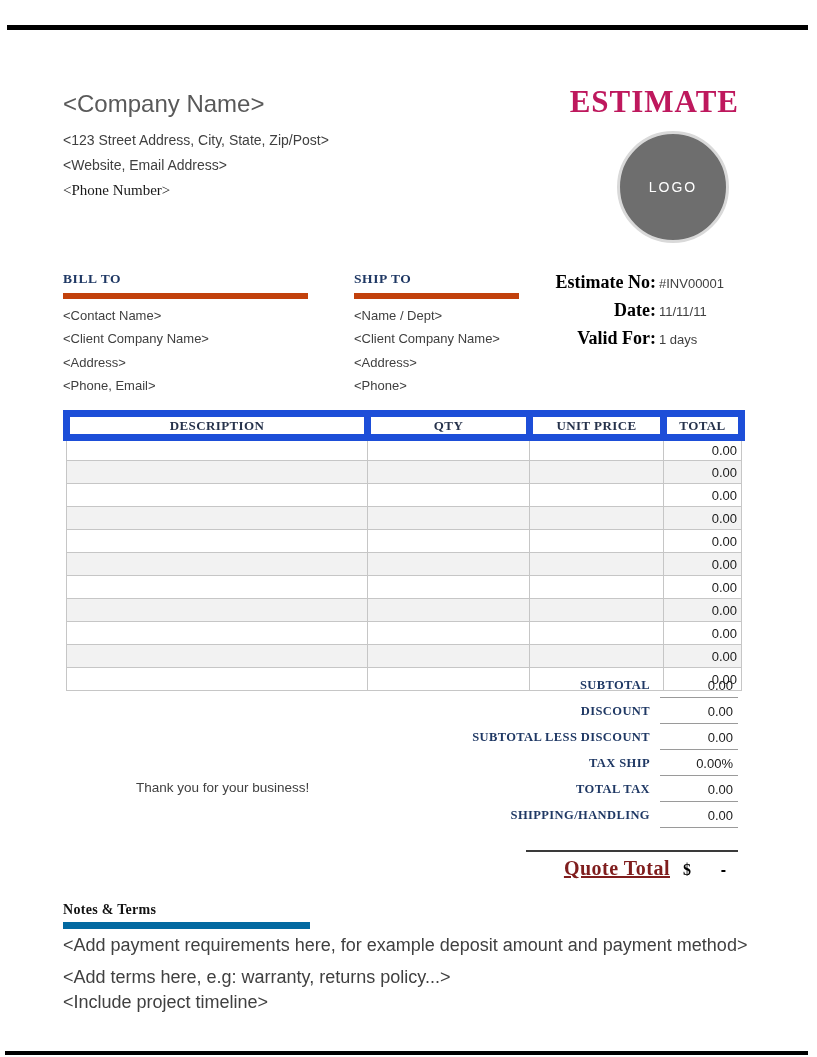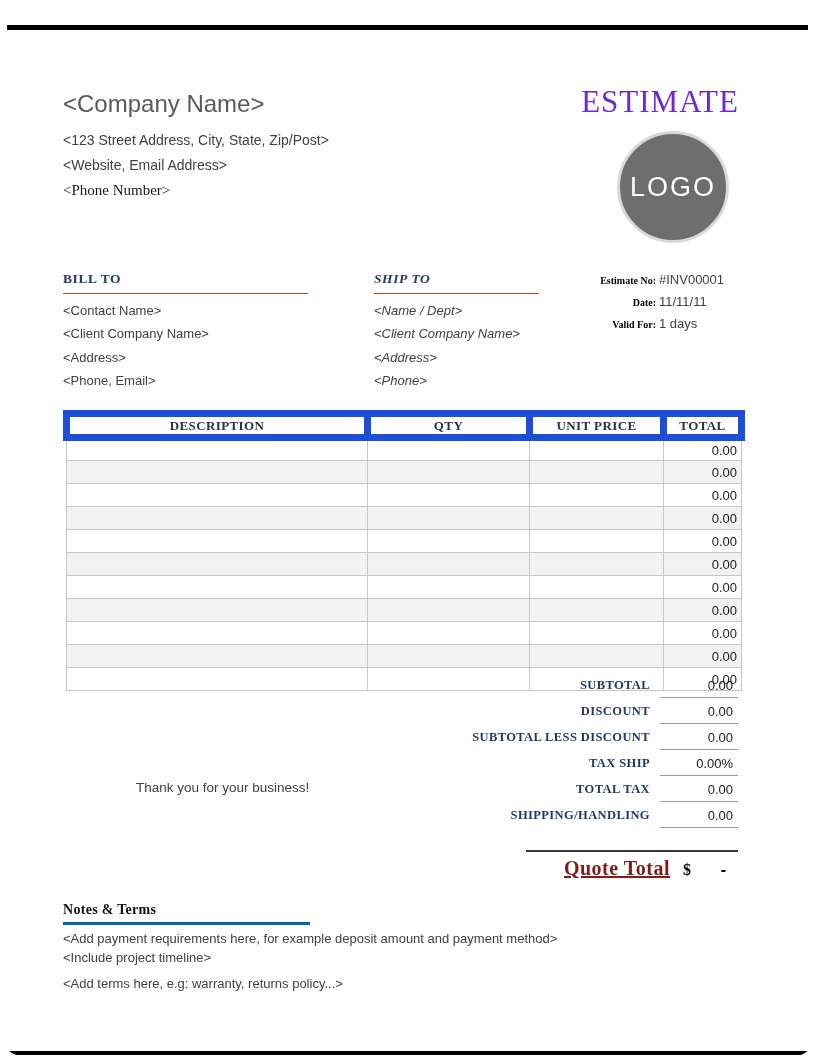--- a/index.html
+++ b/index.html
@@ -1,59 +1,58 @@
 <!DOCTYPE html>
 <html><head>
 <meta charset="utf-8">
 <style>
   * { margin:0; padding:0; box-sizing:border-box; }
   html,body { background:#ffffff; }
   .page {
     position:relative; width:817px; height:1057px; background:#fff; overflow:hidden;
     font-family:"Liberation Sans", sans-serif;
-    border-radius:26px;
   }
   .rule { position:absolute; background:#000; }
   .rule.top { left:7px; top:25px; width:801px; height:5px; }
   .rule.bottom { left:5px; top:1051px; width:803px; height:4px; }
 
   
   .company-name { position:absolute; left:63px; top:90px; font-size:24px; color:#595959; }
   .company-line { position:absolute; left:63px; font-size:14px; color:#404040; }
   .addr { top:132px; }
   .web  { top:157px; }
   .phone { top:182px; font-family:"Liberation Serif", serif; font-size:15px; color:#1a1a1a; }
 
   .doc-title {
     position:absolute; right:78px; top:84px;
-    font-family:"Liberation Serif", serif; font-weight:400; font-size:31px;
-    color:#6d28d9; letter-spacing:1px;
+    font-family:"Liberation Serif", serif; font-weight:700; font-size:31px;
+    color:#be185d; letter-spacing:1px;
   }
   .logo {
     position:absolute; left:617px; top:131px; width:112px; height:112px;
     border-radius:50%; background:#6e6e6e; border:3px solid #d9d9d9;
     display:flex; align-items:center; justify-content:center;
   }
-  .logo span { color:#fff; font-size:27px; letter-spacing:2px; }
+  .logo span { color:#fff; font-size:14px; letter-spacing:2px; }
 
   
   .party { position:absolute; top:271px; }
   .party.bill { left:63px; width:245px; }
-  .party.ship { left:374px; width:165px;font-style:italic; }
+  .party.ship { left:354px; width:165px; }
   .party-heading {
     font-family:"Liberation Serif", serif; font-weight:700; font-size:13.5px;
-    color:#1f3864; letter-spacing:0.6px; padding-bottom:6px; border-bottom:1px solid #c2410c;
+    color:#1f3864; letter-spacing:0.6px; padding-bottom:6px; border-bottom:6px solid #c2410c;
   }
   .party-line { margin-top:9.5px; font-size:13px; line-height:14px; color:#404040; }
 
   .meta { position:absolute; left:540px; top:272px; width:200px; }
   .meta-row { display:flex; align-items:baseline; margin-bottom:7px; }
   .meta-label {
     width:116px; text-align:right;
-    font-family:"Liberation Serif", serif; font-weight:700; font-size:10px; color:#000;
+    font-family:"Liberation Serif", serif; font-weight:700; font-size:18px; color:#000;
   }
   .meta-value { margin-left:3px; font-size:13px; color:#404040; white-space:nowrap;text-align:right; }
 
   
   table.items { position:absolute; left:63px; top:410px; width:675px; border-collapse:collapse; table-layout:fixed; }
   table.items th {
     border:7px solid #1d4ed8; height:24px; background:#fff;
     font-family:"Liberation Serif", serif; font-weight:700; font-size:13px;
     color:#26324b; letter-spacing:0.4px; text-align:center;
   }
@@ -80,23 +79,23 @@
   }
   .quote-currency { margin-left:13px; font-family:"Liberation Serif", serif; font-weight:700; font-size:16px; color:#000; }
   .quote-value { width:47px; text-align:right; padding-right:12px; font-weight:700; font-size:16px; color:#000; }
 
   .thank-you { position:absolute; left:136px; top:780px; font-size:13.5px; color:#404040; }
 
   
   .notes { position:absolute; left:63px; top:902px; width:700px; }
   .notes-heading {
     width:247px; font-family:"Liberation Serif", serif; font-weight:700; font-size:14px;
-    color:#111; letter-spacing:0.3px; padding-bottom:4px; border-bottom:3px solid #0369a1;
-  }
-  .notes-line { font-size:13px; color:#404040; }
+    color:#111; letter-spacing:0.3px; padding-bottom:4px; border-bottom:7px solid #0369a1;
+  }
+  .notes-line { font-size:18px; color:#404040; }
   .notes-line.l1 { margin-top:6px; }
   .notes-line.l2 { margin-top:11px; }
   .notes-line.l3 { margin-top:4px; }
 </style>
 </head>
 <body>
 
 <div class="page">
 
   <div class="rule top"></div>
@@ -262,19 +261,19 @@
   <div class="quote-rule"></div>
   <div class="quote-row">
     <div class="quote-label">Quote Total</div>
     <div class="quote-currency">$</div>
     <div class="quote-value">-</div>
   </div>
 
   <div class="notes">
     <div class="notes-heading">Notes &amp; Terms</div>
     <div class="notes-line l1">&lt;Add payment requirements here, for example deposit amount and payment method&gt;</div>
+    <div class="notes-line l2">&lt;Add terms here, e.g: warranty, returns policy...&gt;</div>
     <div class="notes-line l3">&lt;Include project timeline&gt;</div>
-    <div class="notes-line l2">&lt;Add terms here, e.g: warranty, returns policy...&gt;</div>
   </div>
 
   <div class="rule bottom"></div>
 
 </div>
 
 </body></html>

